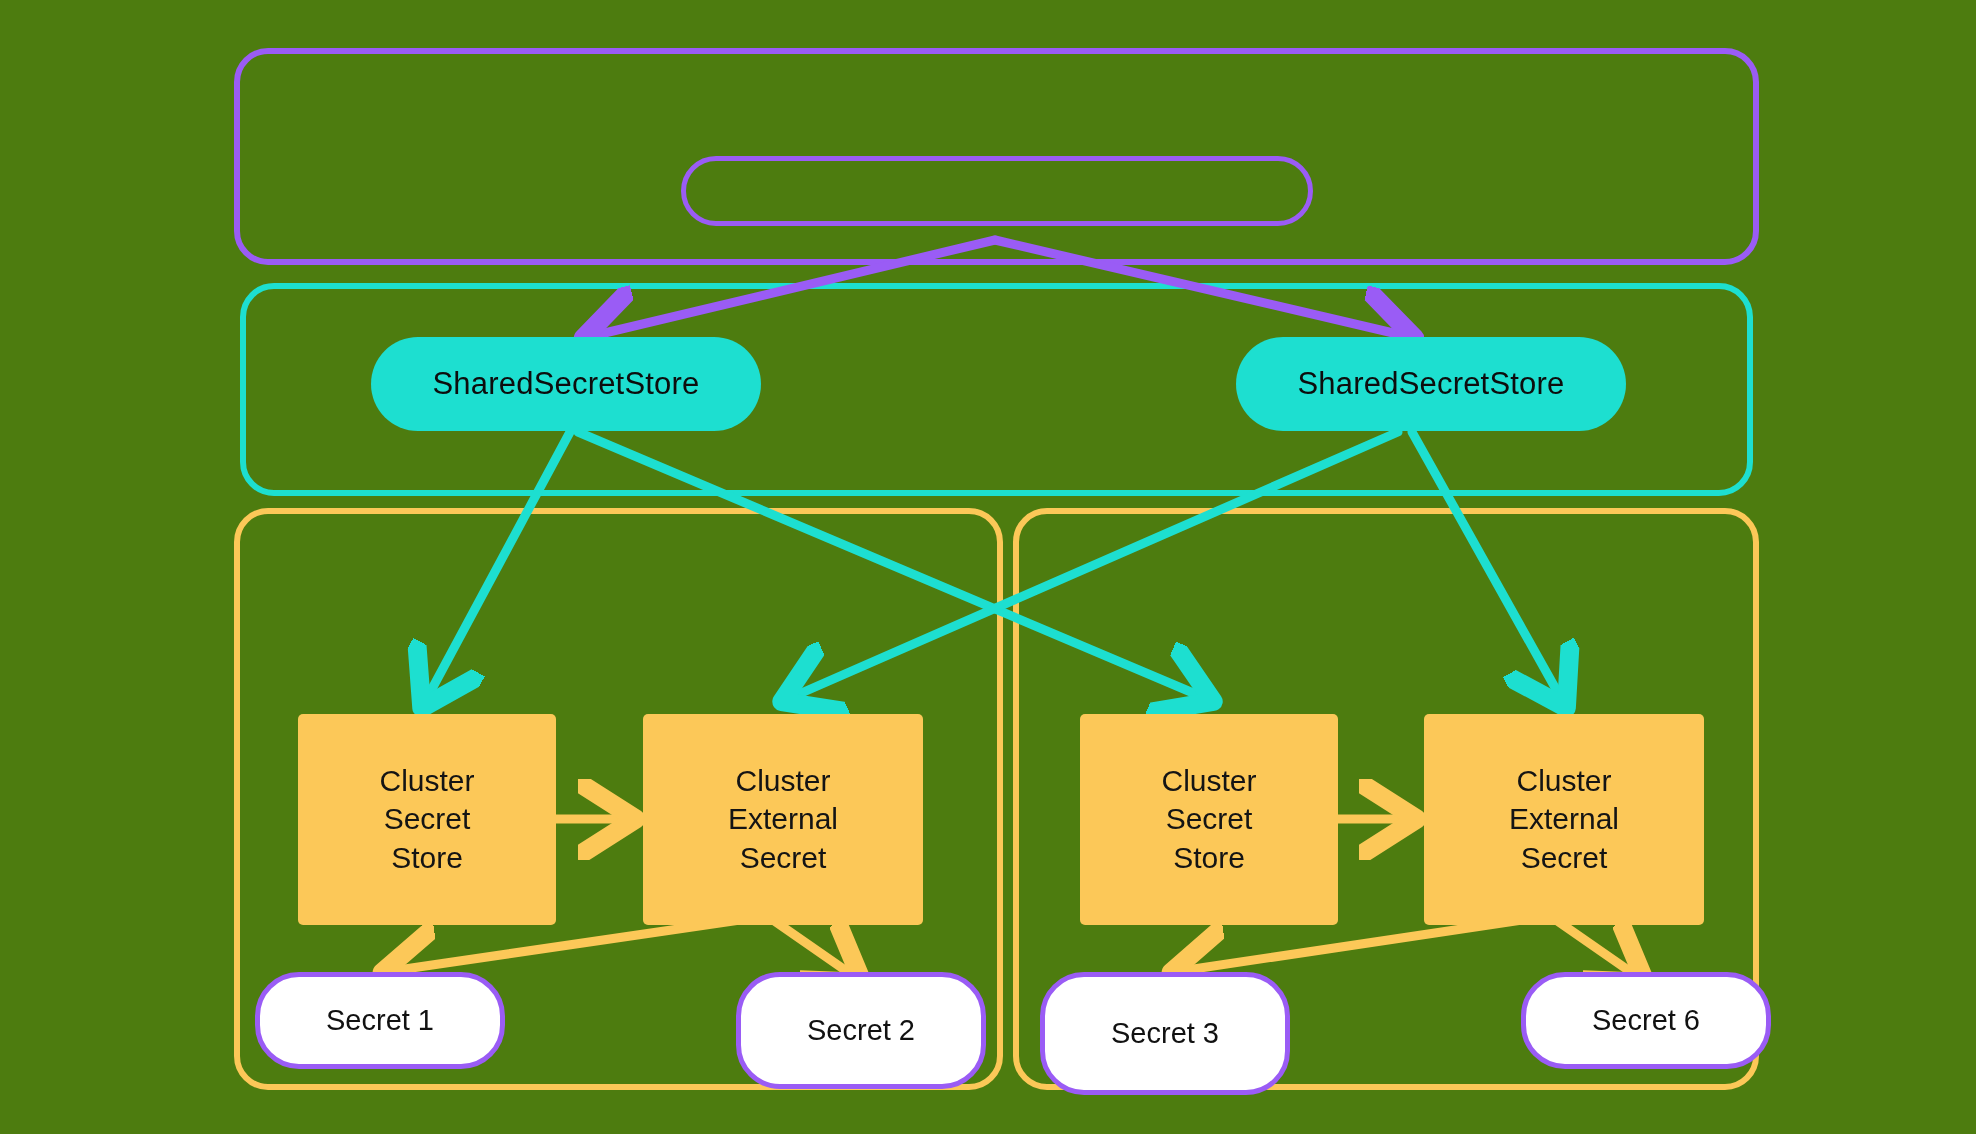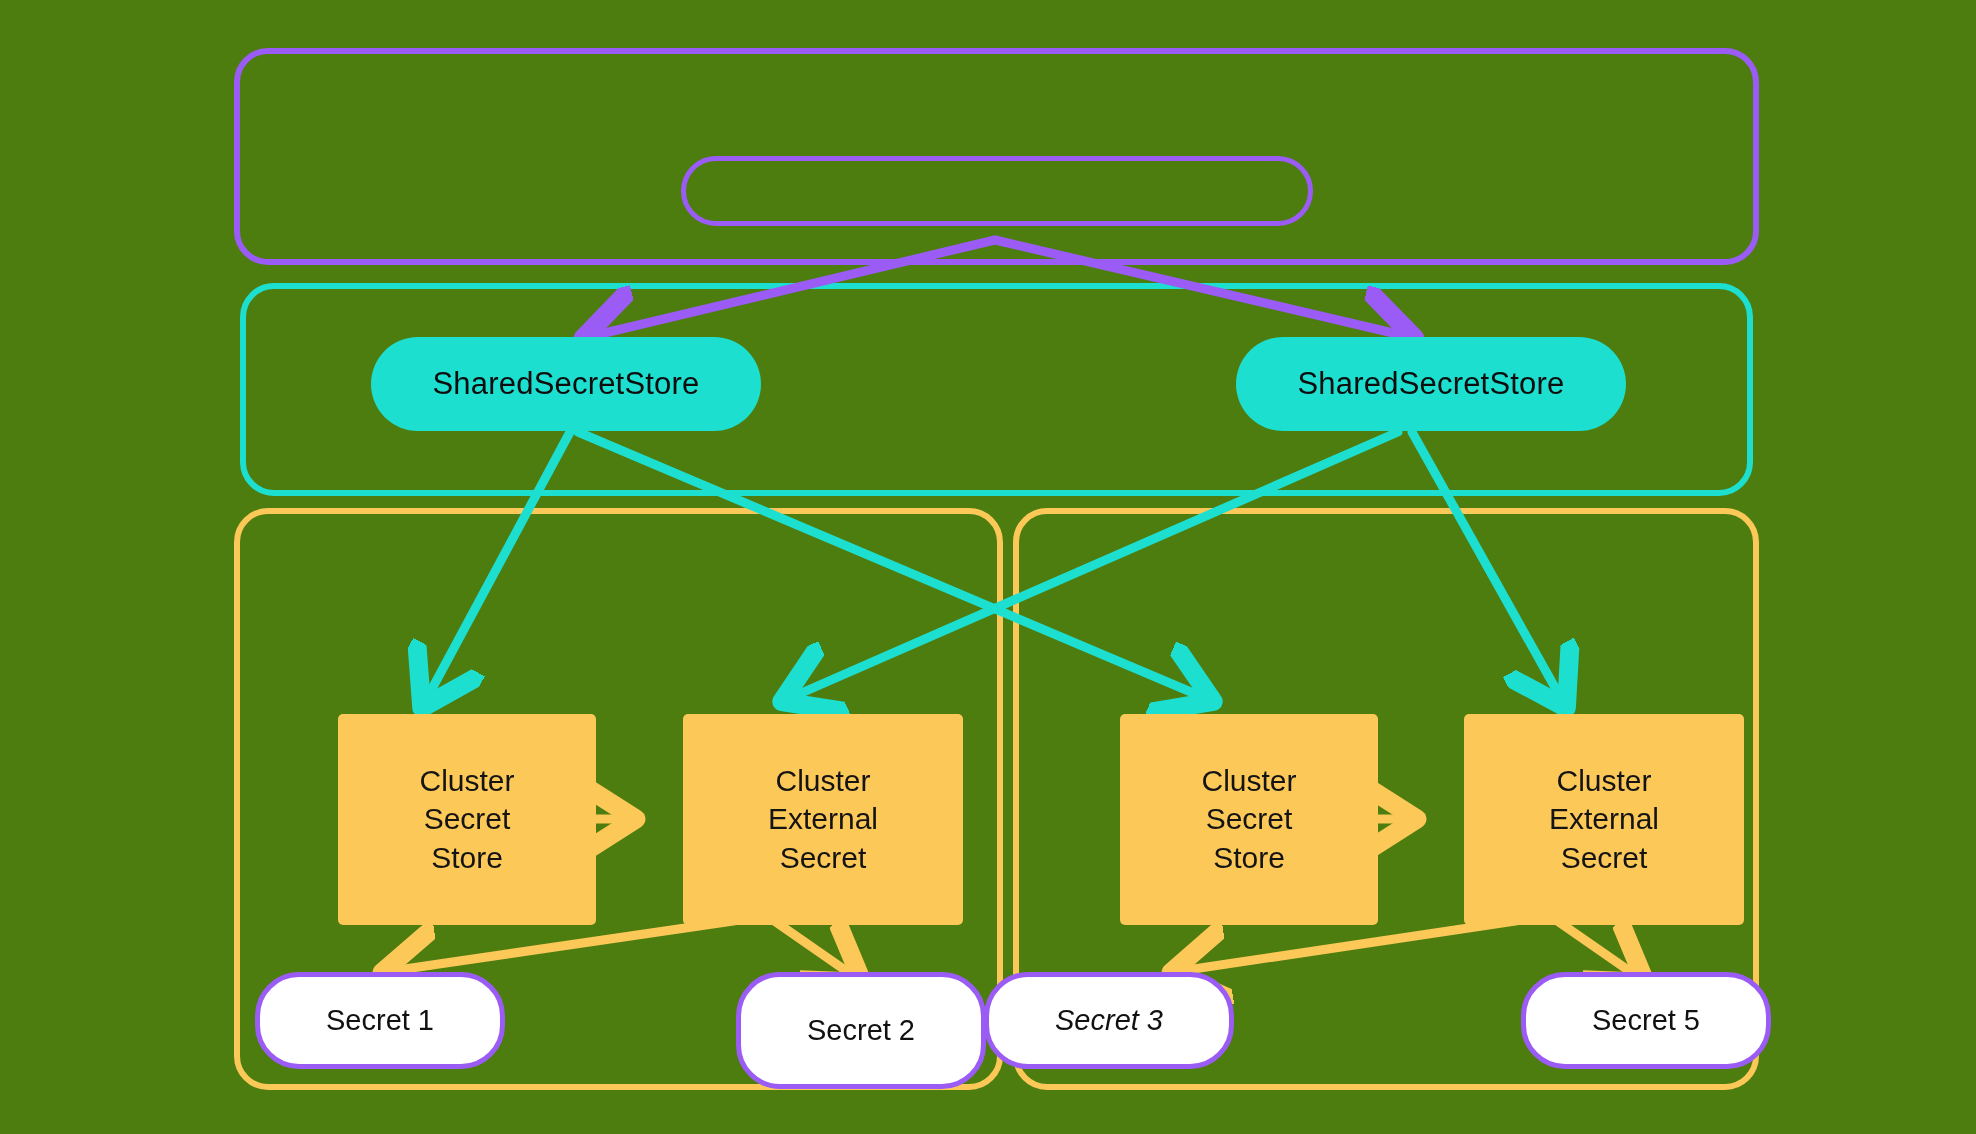--- a/index.html
+++ b/index.html
@@ -16,21 +16,21 @@
   .pill-empty{position:absolute;box-sizing:border-box;
       border:5px solid #9a5cf5;border-radius:40px;background:transparent;}
 
   .node{position:absolute;box-sizing:border-box;display:flex;
       align-items:center;justify-content:center;text-align:center;}
 
   .node-teal{background:#1ddfd0;border-radius:48px;color:#0d0d0d;
       font-size:31px;letter-spacing:.2px;}
 
   .node-yellow{background:#fcc858;border-radius:5px;color:#141414;
-      font-size:30px;line-height:1.28;margin-left:40px;}
+      font-size:30px;line-height:1.28;}
 
   .node-white{background:#fff;border:5px solid #9a5cf5;border-radius:44px;
       color:#111;font-size:29px;}
 
   .node-yellow .lines{display:block;}
   .node-yellow .lines span{display:block;}
 </style>
 </head>
 <body>
 
@@ -125,21 +125,21 @@
   </div>
 
   <div class="node node-white" style="left:255px;top:972px;width:250px;height:97px;">
     <span>Secret 1</span>
   </div>
 
   <div class="node node-white" style="left:736px;top:972px;width:250px;height:117px;">
     <span>Secret 2</span>
   </div>
 
-  <div class="node node-white" style="left:984px;top:972px;width:250px;height:97px;font-style:italic;">
+  <div class="node node-white" style="left:1040px;top:972px;width:250px;height:123px;">
     <span>Secret 3</span>
   </div>
 
   <div class="node node-white" style="left:1521px;top:972px;width:250px;height:97px;">
-    <span>Secret 5</span>
+    <span>Secret 6</span>
   </div>
 
 </div>
 
 </body></html>

